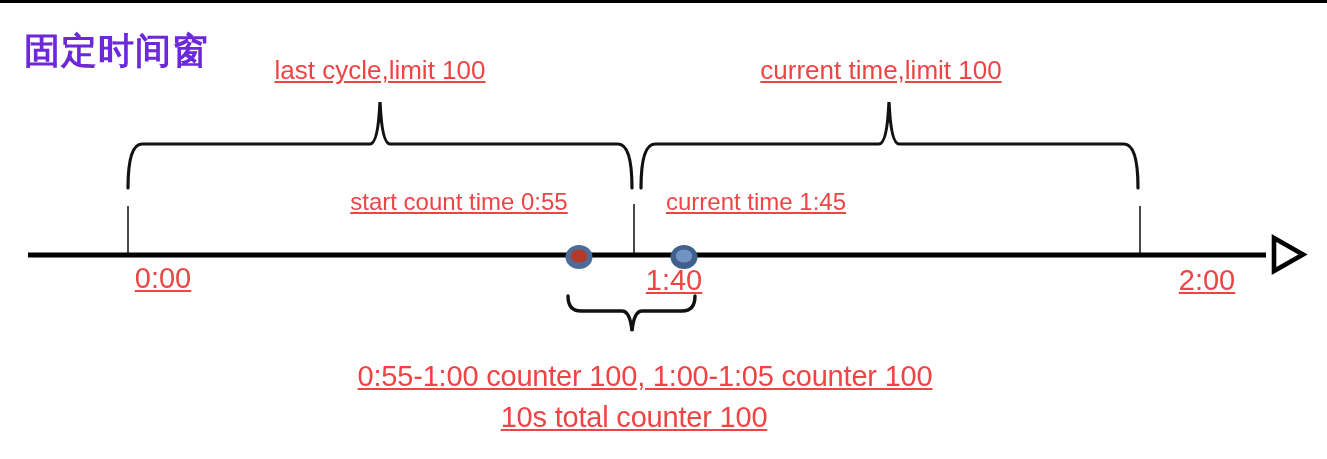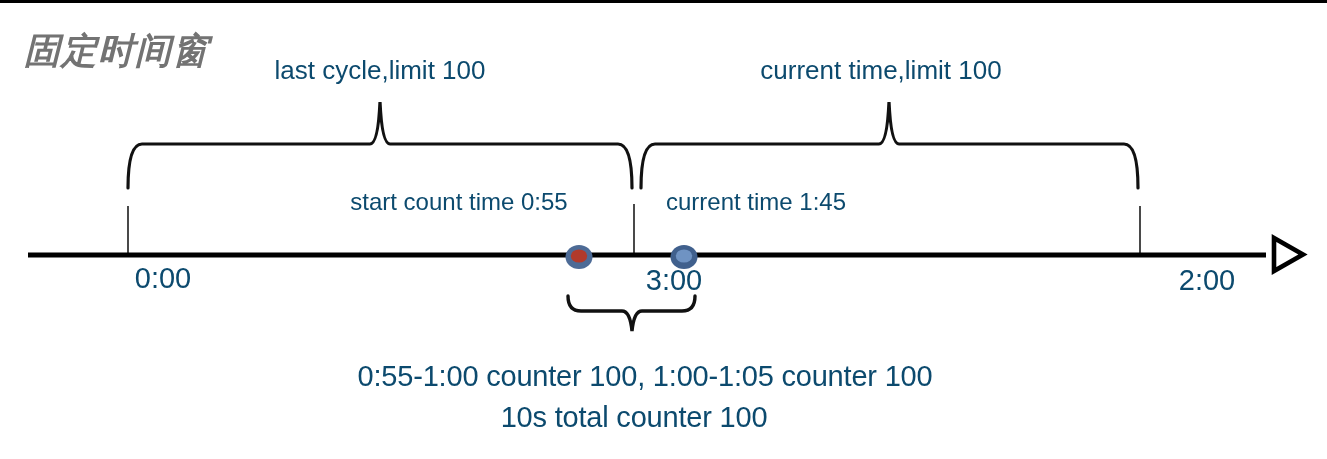--- a/index.html
+++ b/index.html
@@ -17,36 +17,37 @@
   .title{
     position:absolute;left:24px;top:27px;
     font-size:36px;font-weight:bold;letter-spacing:1px;
     white-space:nowrap;
   }
   .label{
     position:absolute;
     white-space:nowrap;
     line-height:1.15;
     transform:translateX(-50%);
-    color:#0c4a6e;
+    color:#ef4444;
+    text-decoration:underline;
   }
   .cycle-label{font-size:26px;top:56px;}
   .marker-label{font-size:24px;top:188px;}
   .tick-label{font-size:29px;top:262px;margin-left:35px;}
   .summary-label{font-size:29px;letter-spacing:-0.2px;}
   svg{position:absolute;left:0;top:0;}
 </style>
 </head>
 <body>
 
 <div id="stage">
 
   <div class="top-border"></div>
 
-  <div class="title" style="color: #737373; font-style: italic;">固定时间窗</div>
+  <div class="title" style="color: #6d28d9;">固定时间窗</div>
 
   <svg width="1327" height="459" viewBox="0 0 1327 459">
 
     <path d="M 128,188 Q 128,144 142,144 L 370,144 Q 378,144 380,102 Q 382,144 390,144 L 618,144 Q 632,144 632,188" fill="none" stroke="#111" stroke-width="3.2" stroke-linecap="round"></path>
 
     <path d="M 641,188 Q 641,144 655,144 L 879,144 Q 887,144 889,102 Q 891,144 899,144 L 1124,144 Q 1138,144 1138,188" fill="none" stroke="#111" stroke-width="3.2" stroke-linecap="round"></path>
 
     <line x1="128" y1="206" x2="128" y2="253" stroke="#2a2a2a" stroke-width="1.7"></line>
     <line x1="634" y1="204" x2="634" y2="253" stroke="#2a2a2a" stroke-width="1.7"></line>
     <line x1="1140" y1="206" x2="1140" y2="253" stroke="#2a2a2a" stroke-width="1.7"></line>
@@ -71,21 +72,21 @@
   <div class="label cycle-label" style="left:380px;">last cycle,limit 100</div>
 
   <div class="label cycle-label" style="left:881px;">current time,limit 100</div>
 
   <div class="label marker-label" style="left:459px;">start count time 0:55</div>
 
   <div class="label marker-label" style="left:756px;">current time 1:45</div>
 
   <div class="label tick-label" style="left:128px;">0:00</div>
 
-  <div class="label tick-label" style="left:639px;top:264px;">3:00</div>
+  <div class="label tick-label" style="left:639px;top:264px;">1:40</div>
 
   <div class="label tick-label" style="left:1172px;top:264px;">2:00</div>
 
   <div class="label summary-label" style="left:645px;top:360px;">0:55-1:00 counter 100, 1:00-1:05 counter 100</div>
 
   <div class="label summary-label" style="left:634px;top:401px;">10s total counter 100</div>
 
 </div>
 
 </body></html>

